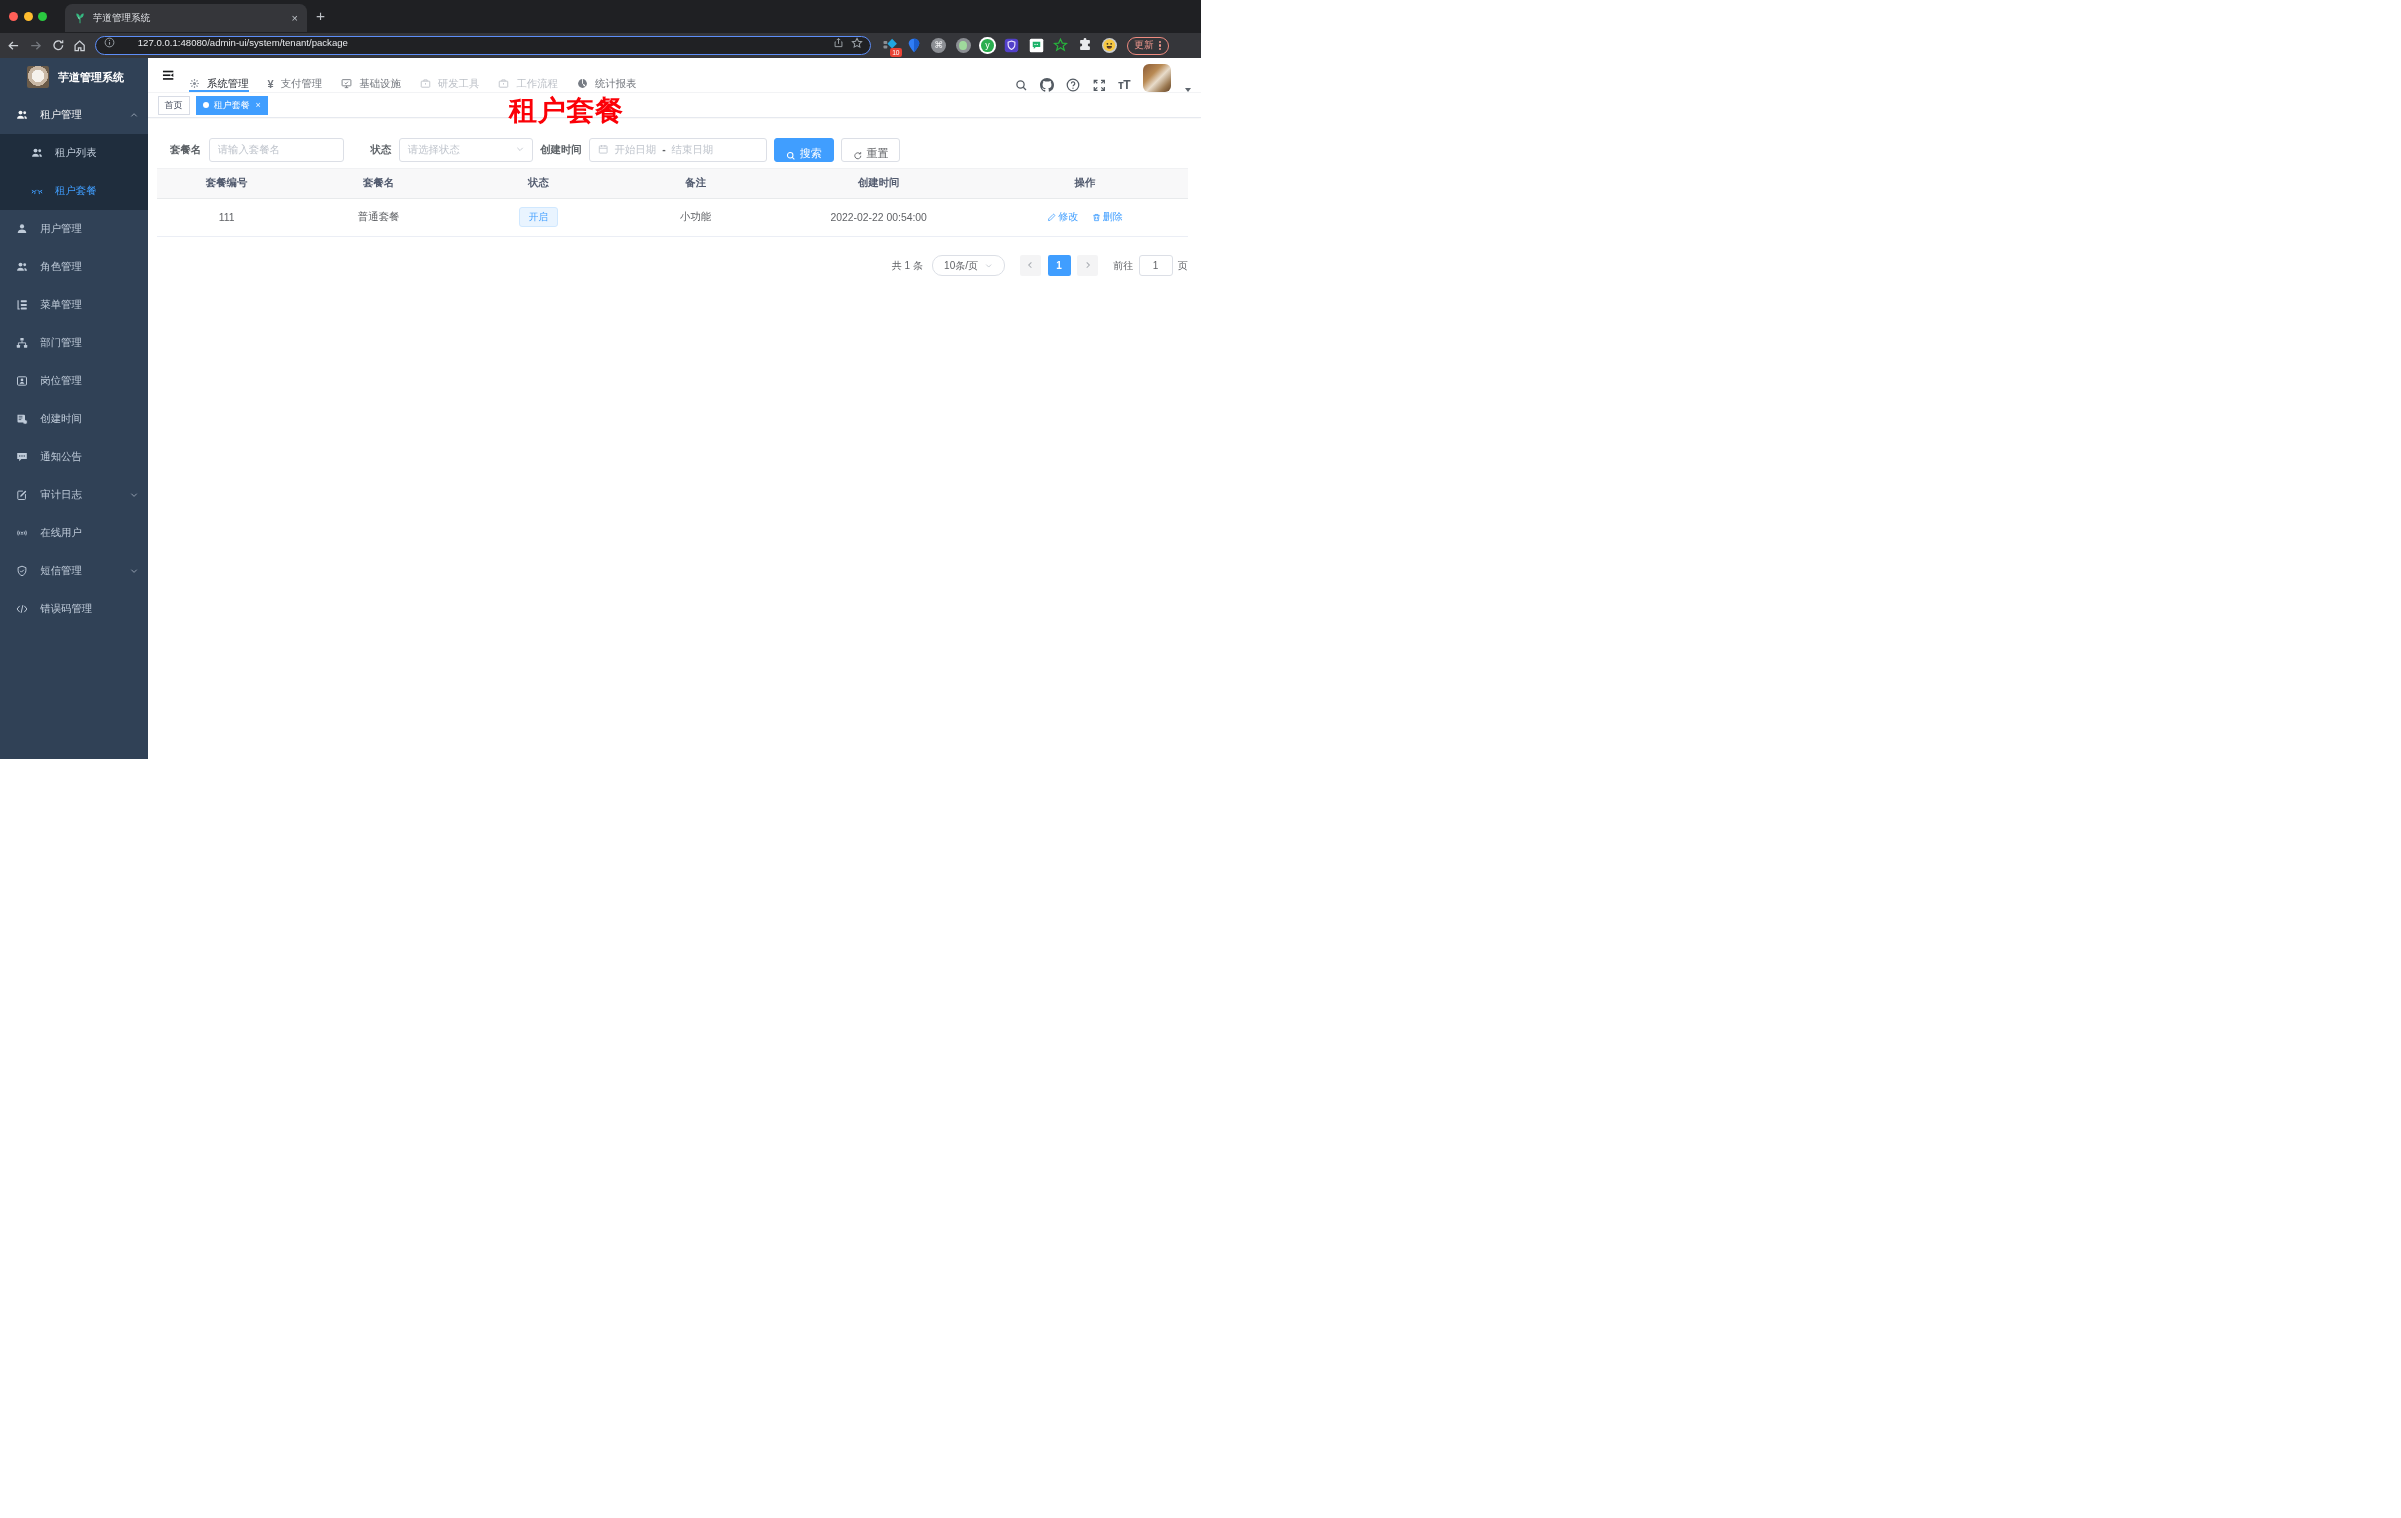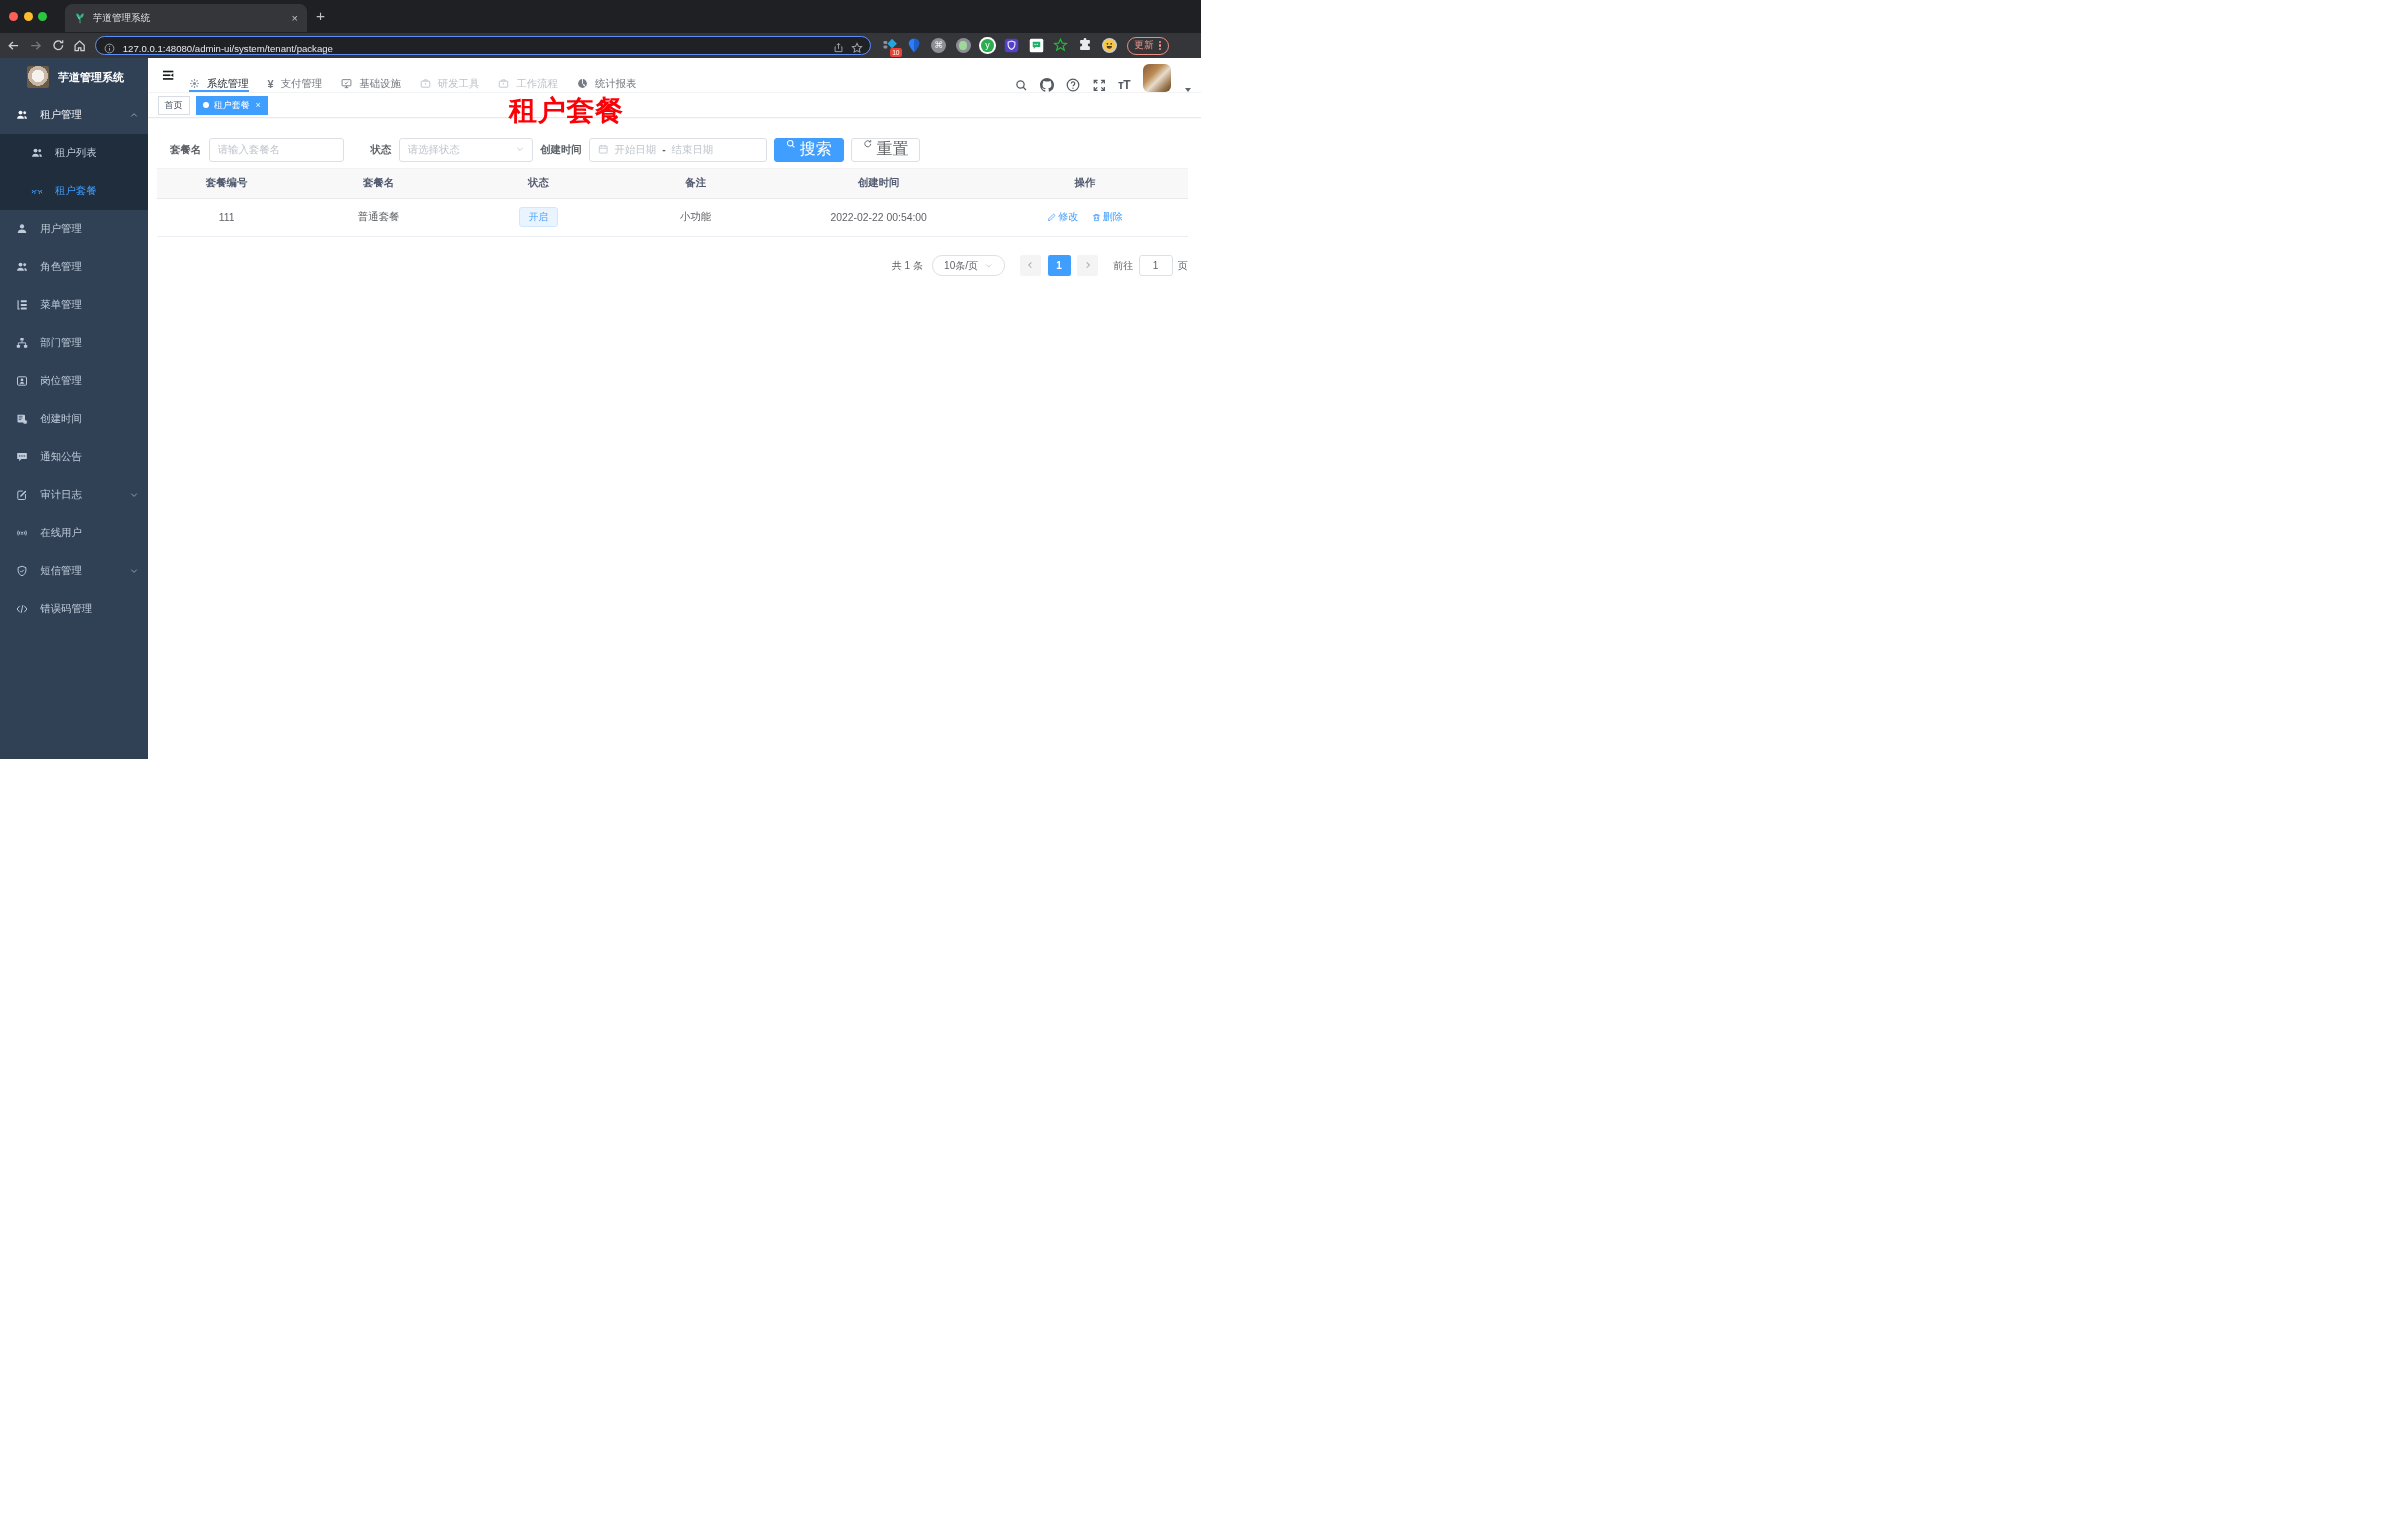--- a/index.html
+++ b/index.html
@@ -15,21 +15,21 @@
   .tab{position:absolute;left:65px;top:4.4px;width:242px;height:28px;background:#35363a;
        border-radius:7.4px 7.4px 0 0;display:flex;align-items:center;padding:0 9px;gap:6.7px}
   .tab-title{color:#dfe1e5;font-size:9.6px;flex:1;white-space:nowrap;overflow:hidden}
   .tab-close{color:#bdc1c6;font-size:11px;line-height:1;cursor:default}
   .newtab{position:absolute;left:316px;top:7.4px;color:#bdc1c6;font-size:15.5px;font-weight:300}
   .toolbar{position:absolute;left:0;top:33px;width:100%;height:25px;background:#35363a;
            display:flex;align-items:center}
   .nav-ic{width:22px;display:flex;justify-content:center;color:#cdd1d6}
   .nav-ic.dim{color:#74787e}
   .urlbar{margin-left:4.4px;width:776px;height:19px;background:#202124;border:1.5px solid #5d8ef8;
-          border-radius:10.4px;display:flex;align-items:flex-end;padding:0 7.4px;gap:8px}
+          border-radius:10.4px;display:flex;align-items:flex-start;padding:0 7.4px;gap:23px}
   .url-text{color:#e8eaed;font-size:9.6px;flex:1;white-space:nowrap;overflow:hidden}
   .url-right{display:flex;gap:7.4px;color:#9aa0a6}
   .ext-row{display:flex;align-items:center;gap:8.1px;margin-left:10.4px}
   .ext{width:16.3px;height:16.3px;position:relative;display:grid;place-items:center}
   .badge{position:absolute;right:-3.7px;bottom:-3px;background:#e94335;color:#fff;font-size:6.7px;
          padding:0.7px 2.2px;border-radius:2.2px;line-height:1.1}
   .g-circle{width:15px;height:15px;border-radius:50%;background:#8c8f94;display:grid;place-items:center}
   .update-pill{margin-left:9px;height:18px;border:1.1px solid #ef8b80;border-radius:9.6px;
                display:flex;align-items:center;gap:5.2px;padding:0 6.7px;color:#f2998f;font-size:9.6px}
   .dots3{display:flex;flex-direction:column;gap:1.5px}
@@ -83,22 +83,22 @@
   .f-input{height:24px;border:0.7px solid #dcdfe6;border-radius:3px;display:flex;align-items:center;
            padding:0 8.1px;color:#bfc4cc;background:#fff}
   .f-input input{border:none;outline:none;width:100%;font-size:10.4px;color:#606266;
                  font-family:inherit;background:transparent}
   .f-input input::placeholder{color:#bfc4cc}
   .name-input{width:135px}
   .status-select{width:134px;justify-content:space-between;margin-right:0}
   .date-input{width:178px;gap:6px}
   .date-input .sep{color:#606266;font-weight:bold}
   .gap1{width:27px}.gap2{width:7.4px}
-  .btn{height:24px;border-radius:3px;display:inline-flex;align-items:flex-start;gap:3.7px;
-       padding:0 11px;font-size:16px;cursor:pointer;border:0.7px solid #dcdfe6;background:#fff;color:#606266}
+  .btn{height:24px;border-radius:3px;display:inline-flex;align-items:flex-end;gap:3.7px;
+       padding:0 11px;font-size:11px;cursor:pointer;border:0.7px solid #dcdfe6;background:#fff;color:#606266}
   .btn.primary{background:#409eff;border-color:#409eff;color:#fff}
   .btn.plain-blue{background:#ecf5ff;border-color:#a0cfff;color:#409eff;padding:0 10.4px}
 
   .table-toolbar{display:flex;align-items:center;margin:11px 13.3px 0 9px}
   .tt-right{margin-left:auto;display:flex;gap:8.1px}
   .circle-btn{width:19px;height:19px;border-radius:50%;border:0.7px solid #dcdfe6;background:#fff;
               display:grid;place-items:center;color:#4b5056;cursor:pointer}
 
   table.grid{border-collapse:collapse;margin:6px 13.3px 0 9px;width:1031px;table-layout:fixed}
   table.grid th{background:#f8f8f9;height:30px;font-size:10.4px;color:#515a6e;font-weight:bold;

